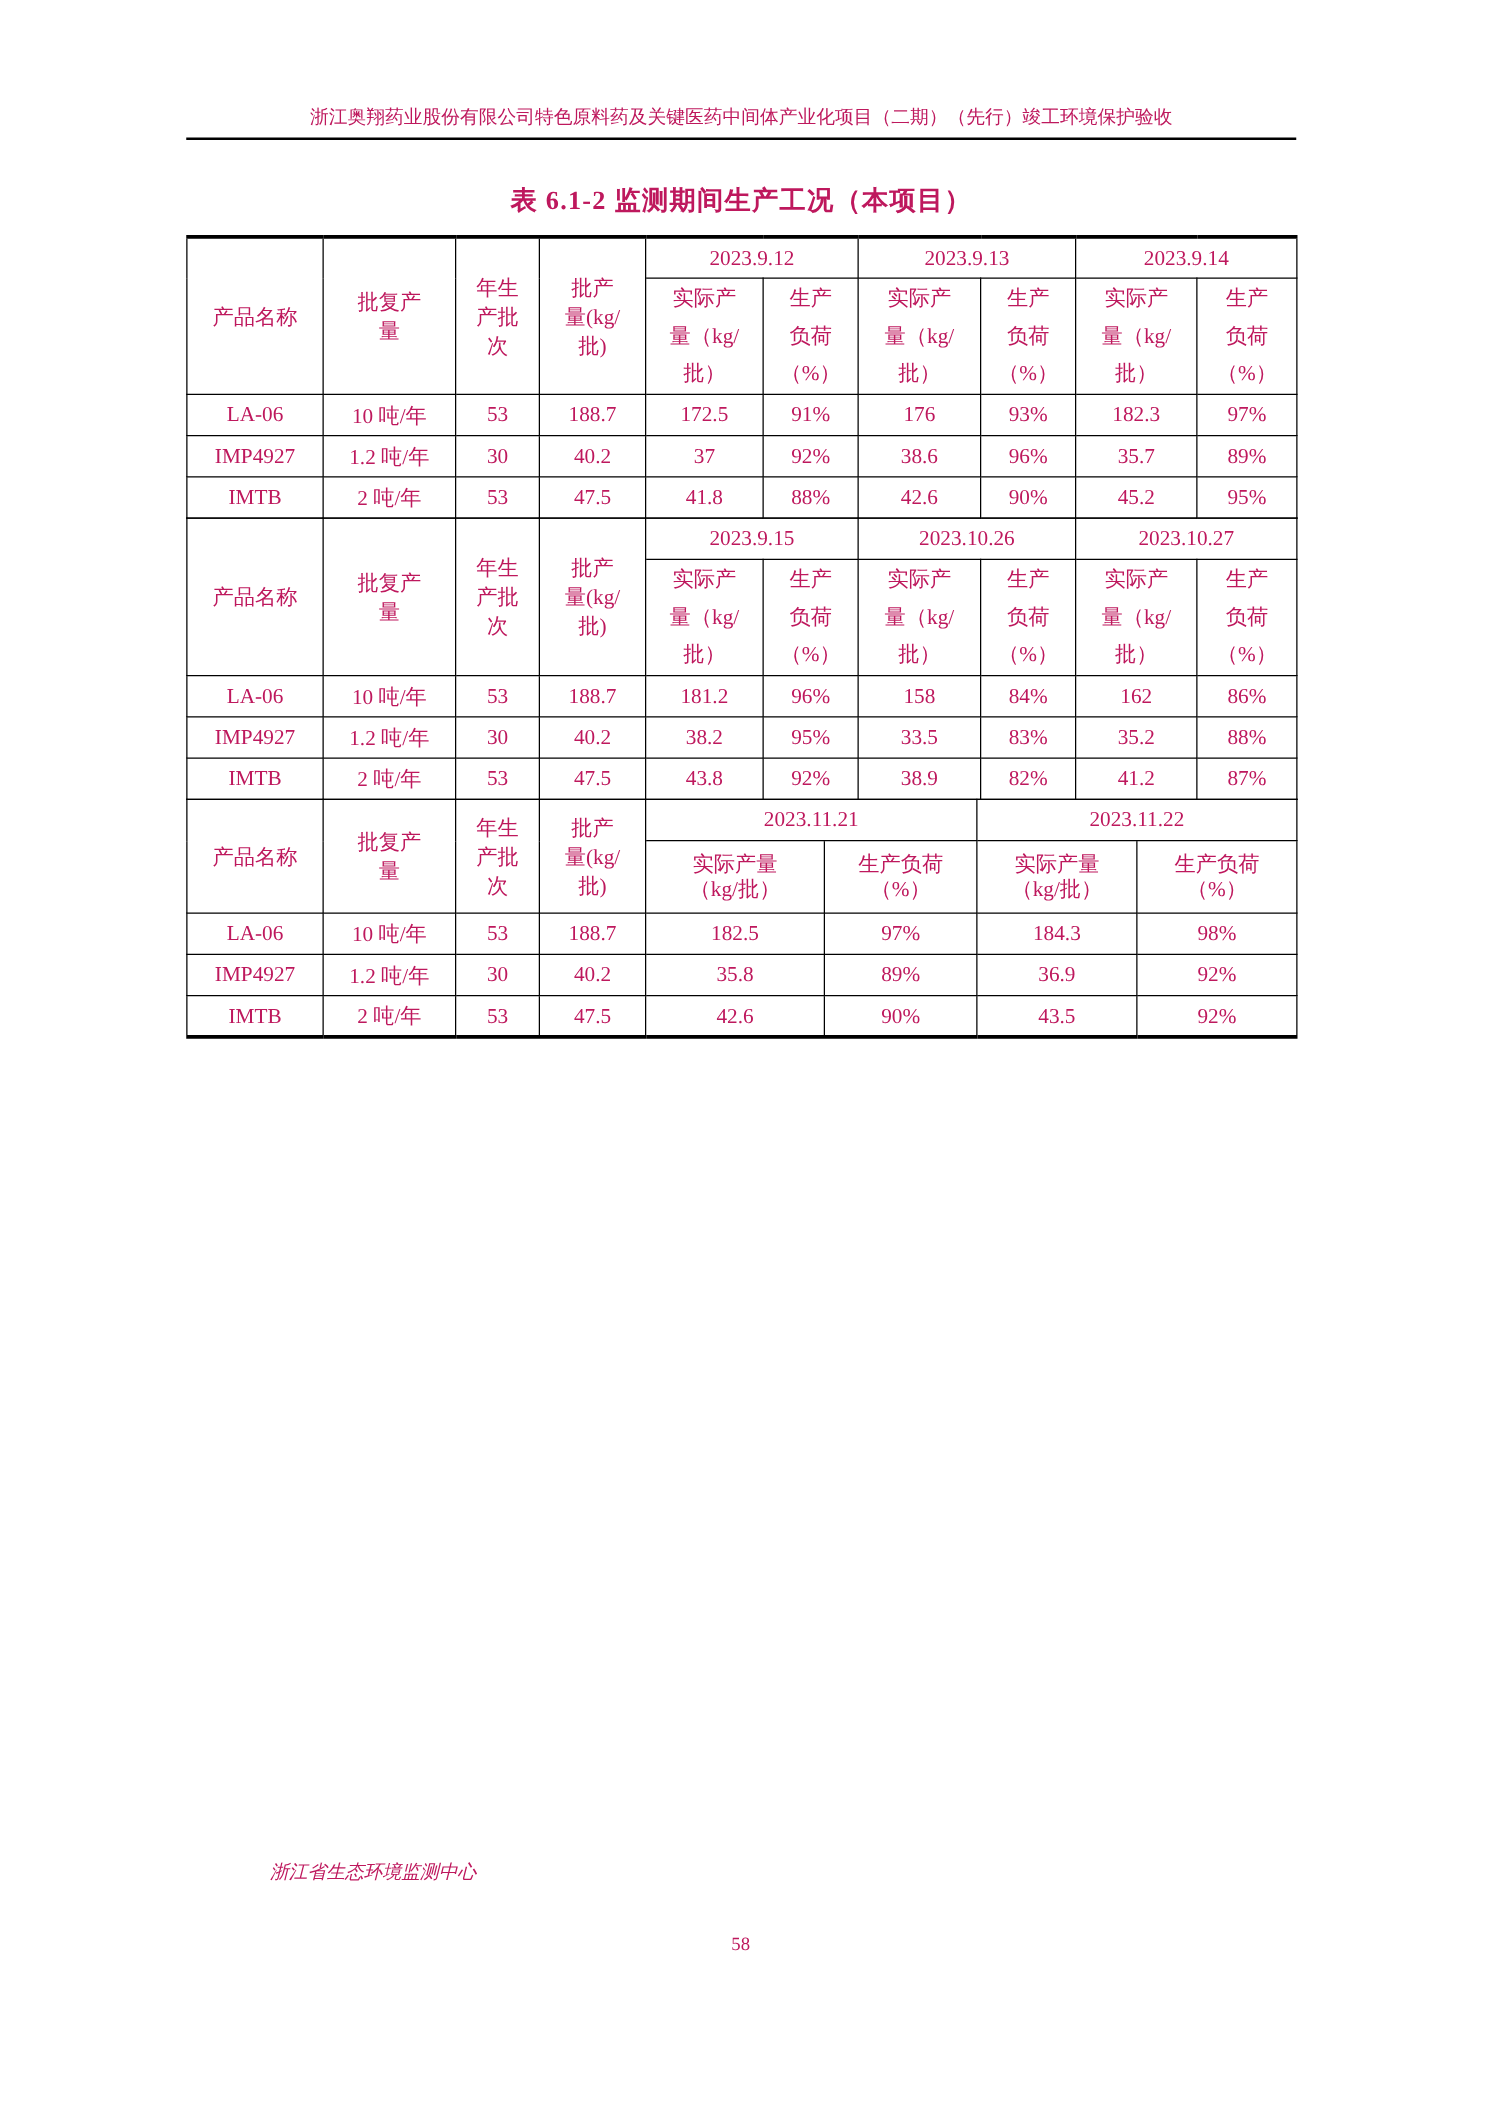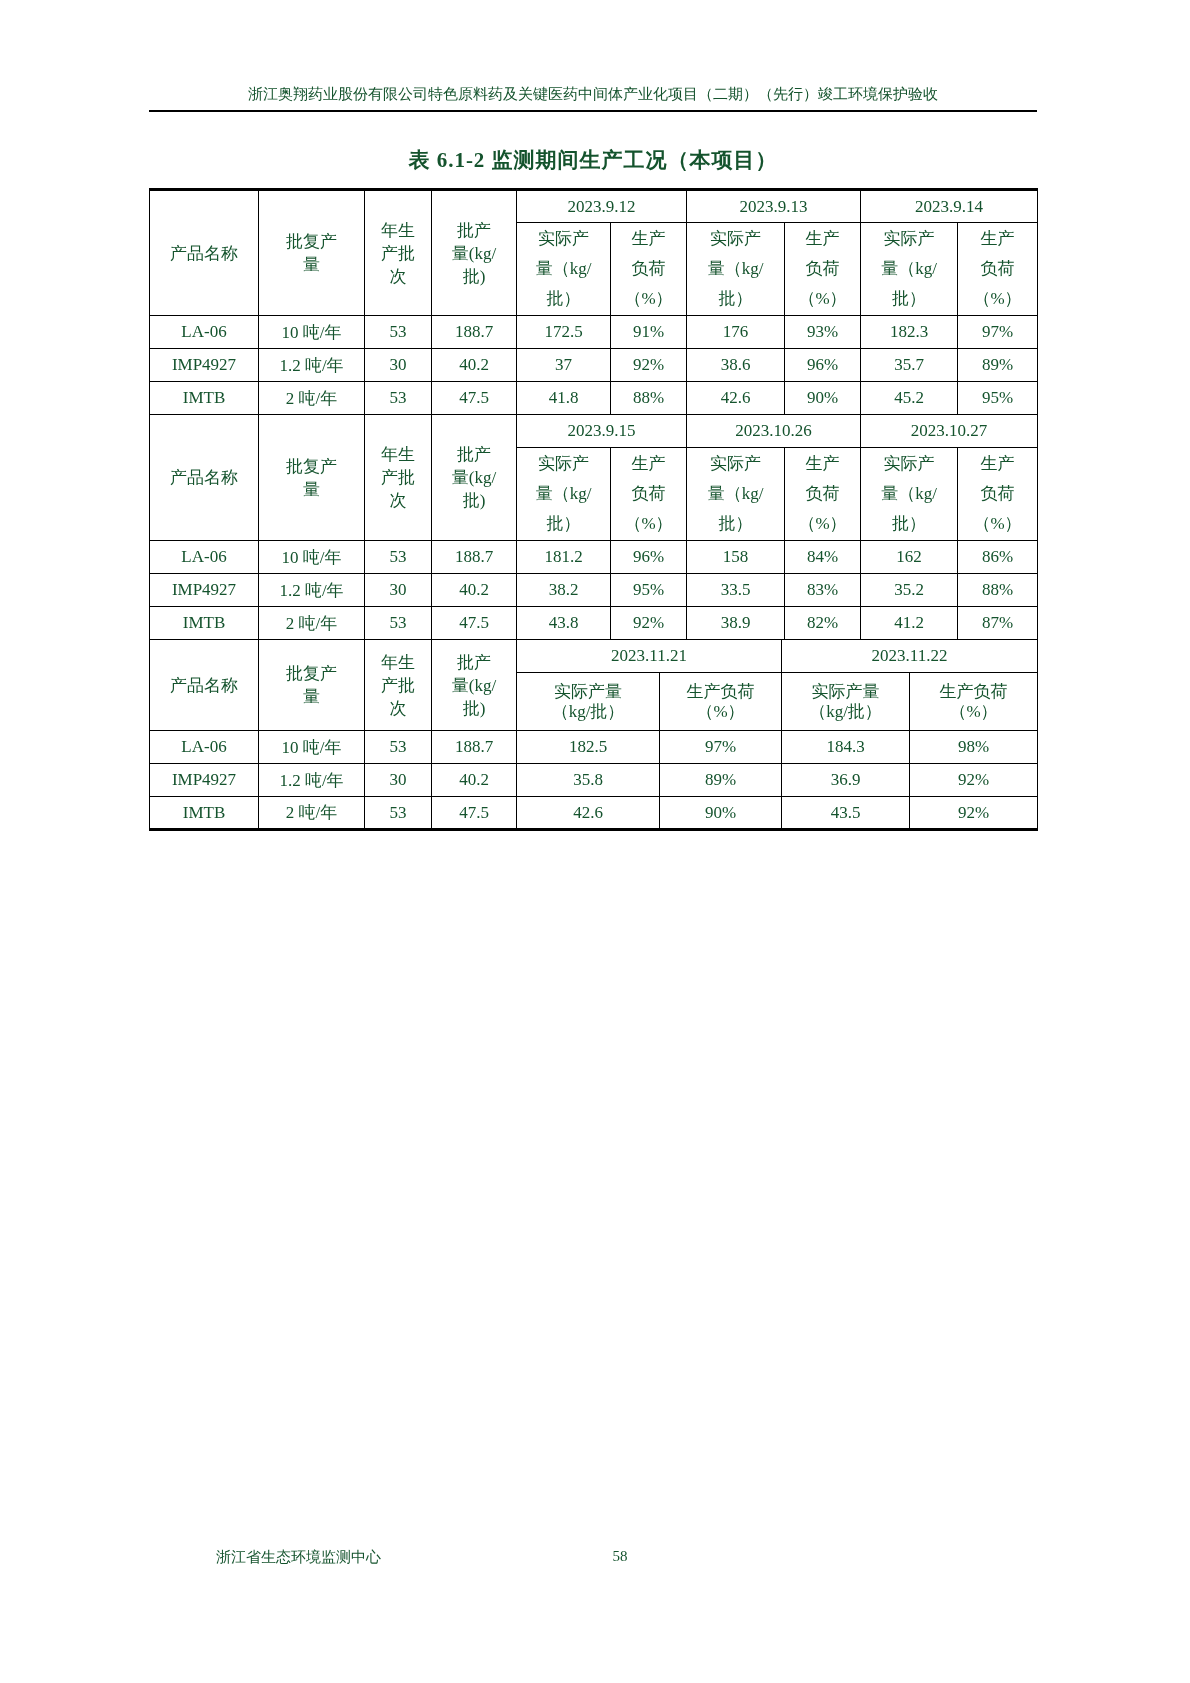--- a/index.html
+++ b/index.html
@@ -1,21 +1,21 @@
 <!DOCTYPE html>
 <html><head>
 <meta charset="utf-8">
 <style>
   html,body { margin:0; padding:0; background:#fff; }
   .page {
     position:relative;
     width:1190px; height:1683px;
     background:#ffffff;
     font-family:"Liberation Serif","DejaVu Serif",serif;
-    color:#14532d;
+    color:#be185d;
     overflow:hidden;
   }
   .doc-header {
     position:absolute; left:149px; top:84px; width:888px;
     text-align:center; font-size:15px; line-height:21px;
     border-bottom:2px solid #000; padding-bottom:5px;
   }
   .table-title {
     position:absolute; left:149px; top:146px; width:888px;
     text-align:center; font-size:21px; font-weight:bold;
@@ -31,22 +31,22 @@
     padding:0; overflow:hidden;
   }
   .tbl.first tr:first-child td { border-top:3px solid #000; }
   .tbl.last  tr:last-child  td { border-bottom:3px solid #000; }
   .tbl + .tbl { margin-top:-1px; }
   .pre { white-space:pre-line; }
   .r-date { height:33px; }
   .r-sub  { height:93px; line-height:30px; }
   .r-sub3 { height:58px; line-height:20px; }
   .r-data { height:33px; }
-  .footer-org  { position:absolute; left:216px; top:1548px; font-size:15px; }
-  .footer-page { position:absolute; left:585px; top:1548px; width:70px; text-align:center; font-size:15px; }
+  .footer-org  { position:absolute; left:216px; top:1488px; font-size:15px;font-style:italic; }
+  .footer-page { position:absolute; left:585px; top:1548px; width:70px; text-align:left; font-size:15px; }
 </style>
 </head>
 <body>
 
 <div class="page">
 
   <div class="doc-header">
     <div>浙江奥翔药业股份有限公司特色原料药及关键医药中间体产业化项目（二期）（先行）竣工环境保护验收</div>
   </div>
 

